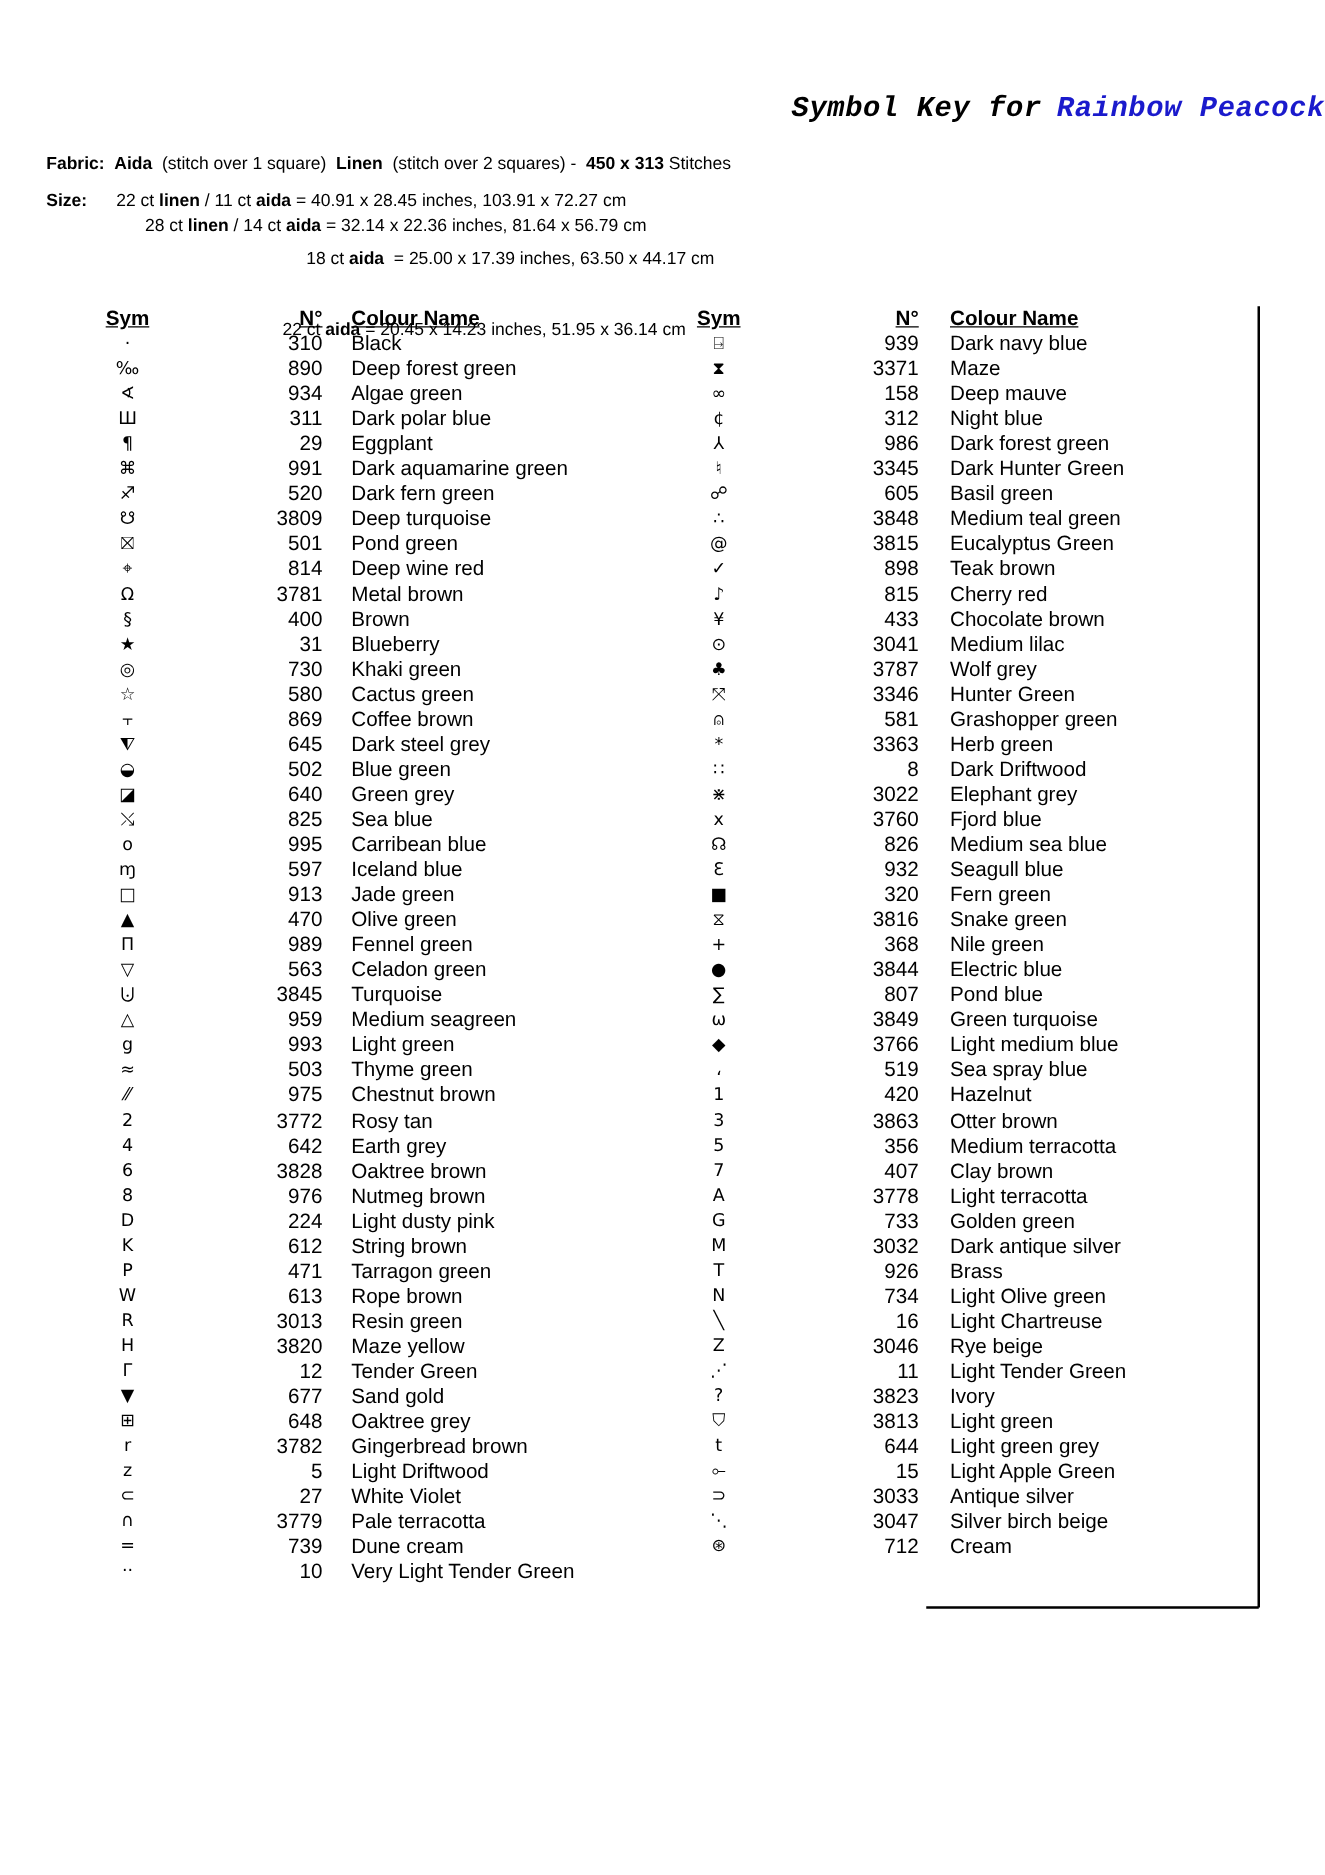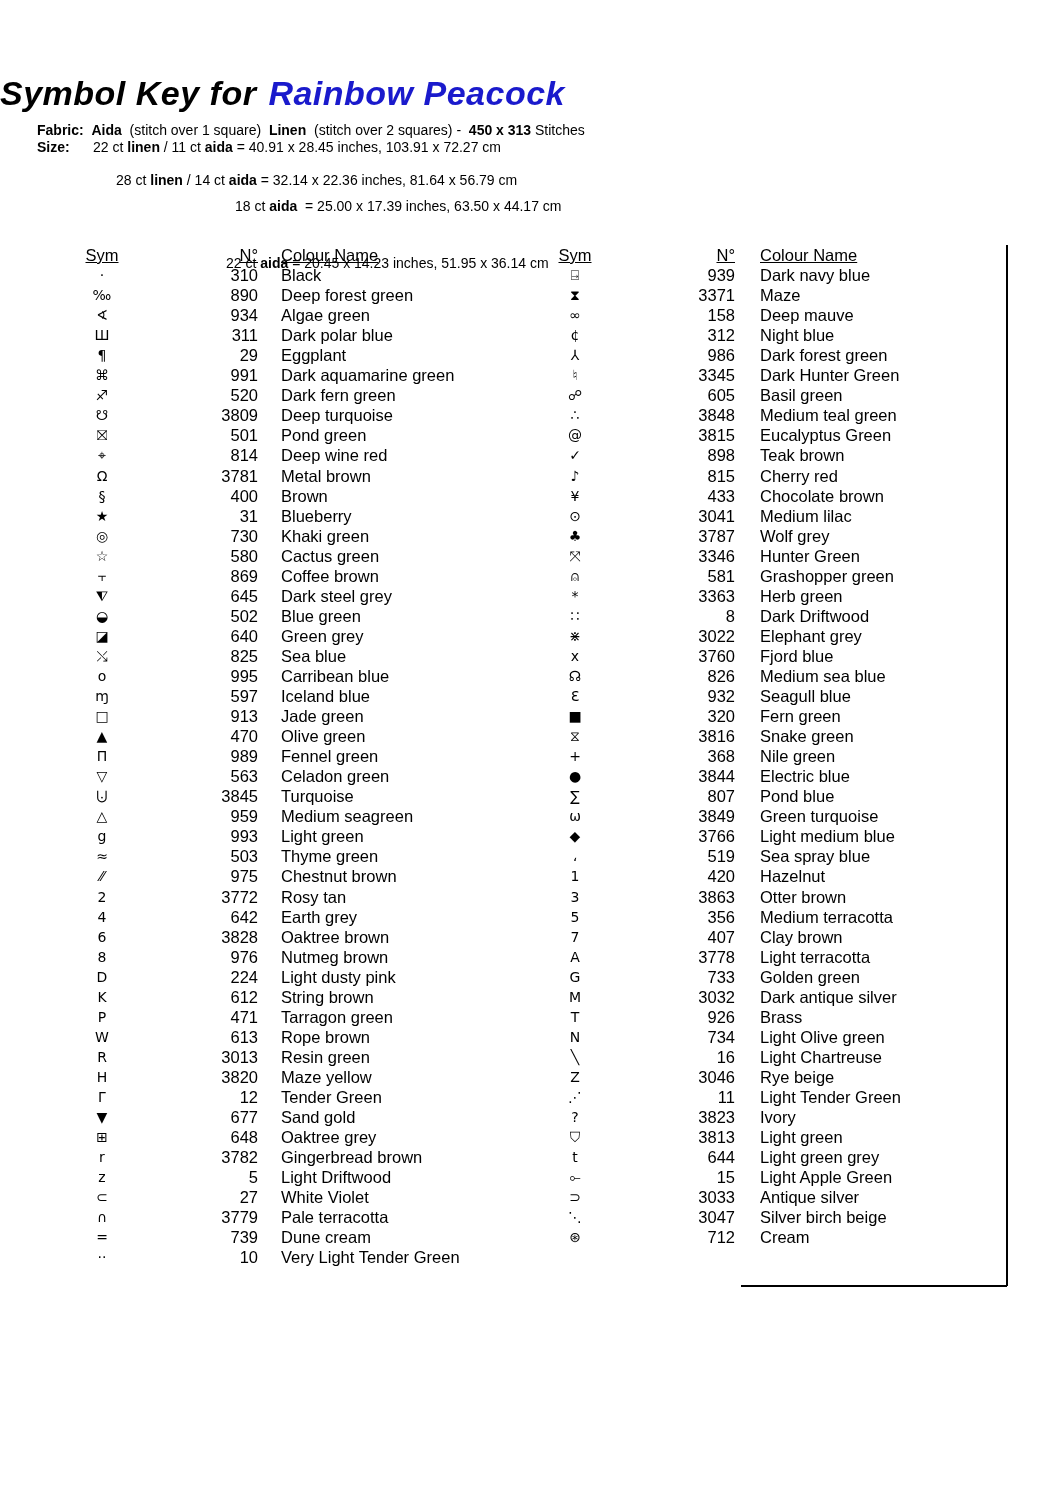--- a/index.html
+++ b/index.html
@@ -1,53 +1,53 @@
 <!DOCTYPE html>
 <html><head>
 <meta charset="utf-8">
 <style>
   html, body { margin: 0; padding: 0; background: #ffffff; }
   body { width: 1060px; height: 1500px; position: relative; overflow: hidden;
          font-family: "Liberation Sans", sans-serif; color: #000; }
-  .title { position: absolute; top: 74px; left: 0; width: 1060px; text-align: left;
-           font-family: Liberation Sans, sans-serif; font-style: italic; font-weight: bold;
-           font-size: 34px; letter-spacing: 0.5px; }
+  .title { position: absolute; top: 74px; left: 0; width: 1060px; text-align: right;
+           font-family: Liberation Mono, monospace; font-style: italic; font-weight: bold;
+           font-size: 23px; letter-spacing: 0.5px; }
   .title .accent { color: #1a1acc; margin-left: 12px; }
   .info { position: absolute; font-size: 14px; white-space: pre; line-height: 25px; }
   .info b { font-weight: bold; }
   .lbl { font-weight: bold; }
   .col { position: absolute; top: 245px; }
   .row { position: relative; height: 20.05px; font-size: 16.5px; line-height: 20px; white-space: nowrap; }
   .sym { position: absolute; text-align: center; width: 40px; font-family: "DejaVu Sans", sans-serif; font-size: 14px; }
   .num { position: absolute; text-align: right; width: 60px; }
   .name { position: absolute; }
-  .hdr { font-weight: normal; text-decoration: underline; }
+  .hdr { font-weight: bold; text-decoration: underline; }
   .col1 .sym { left: 82px; }
   .col1 .num { left: 198px; }
   .col1 .name { left: 281px; }
   .col2 .sym { left: 555px; }
   .col2 .num { left: 675px; }
   .col2 .name { left: 760px; }
   .vline { position: absolute; left: 1006px; top: 245px; width: 1.5px; height: 1041px; background: #000; }
   .hline { position: absolute; left: 741px; top: 1285px; width: 266px; height: 1.5px; background: #000; }
 </style>
 </head>
 <body>
 
 <div class="title">
   <span>Symbol Key for</span><span class="accent">Rainbow Peacock</span>
 </div>
 
 <div class="info" style="top:118px; left:37px;"><span class="lbl">Fabric:</span>  <b>Aida</b>  <span>(stitch over 1 square)</span>  <b>Linen</b>  <span>(stitch over 2 squares) -</span>  <b>450 x 313</b> <span>Stitches</span></div>
 
-<div class="info" style="top:135px; left:37px;"><span class="lbl">Size:</span>      <span>22 ct</span> <b>linen</b> <span>/ 11 ct</span> <b>aida</b> <span>= 40.91 x 28.45 inches, 103.91 x 72.27 cm</span></div>
+<div class="info" style="top:148px; left:37px;"><span class="lbl">Size:</span>      <span>22 ct</span> <b>linen</b> <span>/ 11 ct</span> <b>aida</b> <span>= 40.91 x 28.45 inches, 103.91 x 72.27 cm</span></div>
 
 <div class="info" style="top:168px; left:116px;"><span>28 ct</span> <b>linen</b> <span>/ 14 ct</span> <b>aida</b> <span>= 32.14 x 22.36 inches, 81.64 x 56.79 cm</span></div>
 
-<div class="info" style="top:194px; left:235px;"><span>18 ct</span> <b>aida</b> <span> = 25.00 x 17.39 inches, 63.50 x 44.17 cm</span></div>
+<div class="info" style="top:194px; left:245px;"><span>18 ct</span> <b>aida</b> <span> = 25.00 x 17.39 inches, 63.50 x 44.17 cm</span></div>
 
 <div class="info" style="top:219px; left:226px;margin-top:32px;"><span>22 ct</span> <b>aida</b> <span>= 20.45 x 14.23 inches, 51.95 x 36.14 cm</span></div>
 
 <div class="col col1" style="left:0; width:530px;">
   <div class="row">
     <span class="sym hdr" style="font-family:'Liberation Sans',sans-serif; font-size:16.5px;">Sym</span>
     <span class="num hdr">N°</span>
     <span class="name hdr">Colour Name</span>
   </div>
   <div id="left-rows">

